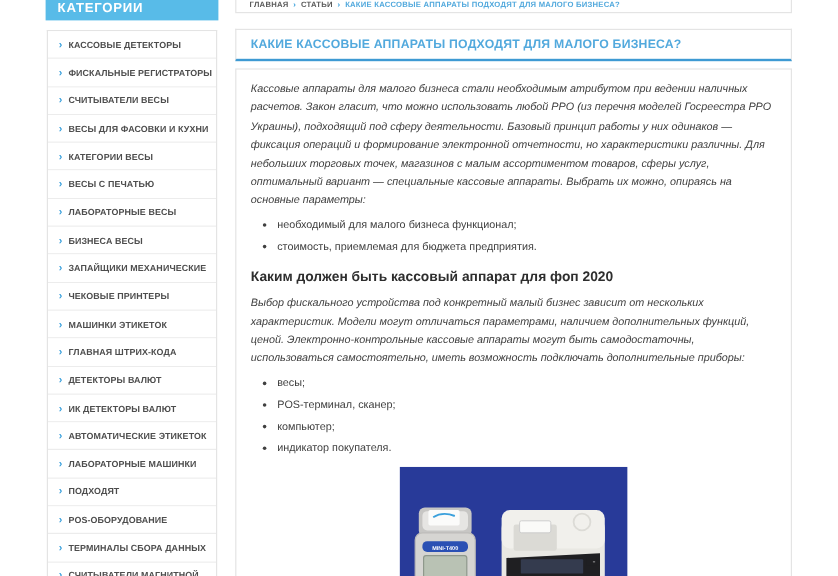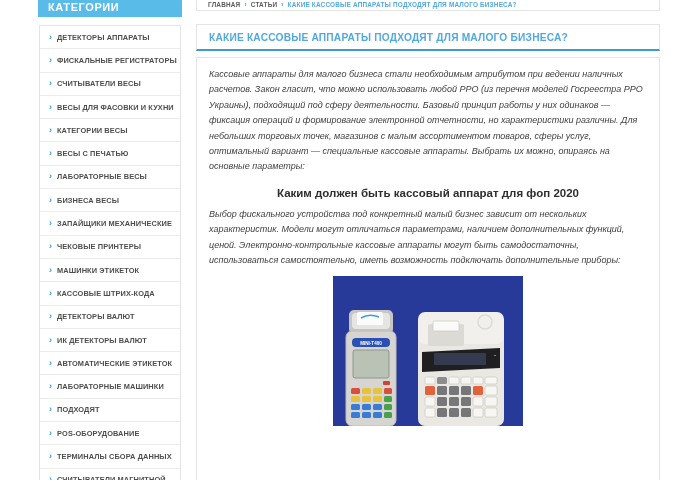--- a/index.html
+++ b/index.html
@@ -42,34 +42,34 @@
     display:flex; align-items:center; padding-left:12px;
   }
   .page-title { color:#52a9dd; font-size:10.2px; font-weight:bold; letter-spacing:.2px; white-space:nowrap; }
   .content-box {
     position:absolute; top:57px; left:0; width:464px; height:520px;
     background:#fff; border:1px solid #e4e4e4; padding:9px 12px 0 12px;
   }
   .content-box p { font-size:9px; line-height:15.4px; color:#404040; margin-bottom:5px;font-style:italic; }
   .content-box ul { list-style:disc; padding-left:22px; margin:4px 0 6px 0; }
   .content-box li { font-size:9px; line-height:15.4px; color:#404040; margin-bottom:2.5px; }
-  .h2 { font-size:11.5px; font-weight:bold; color:#2e2e2e; margin:12px 0 8px 0;text-align:center; }
+  .h2 { font-size:11.5px; font-weight:bold; color:#2e2e2e; margin:12px 0 8px 0; }
   .article-image { display:block; margin:8px auto 0 auto; width:190px; height:150px; }
 </style>
 </head>
 <body>
 
 <aside class="sidebar">
   <div class="sidebar-header">
     <span>КАТЕГОРИИ</span>
   </div>
   <nav class="sidebar-list">
     <div class="sidebar-item">
         <span class="sb-chevron">›</span>
-        <span class="sb-label">ДЕТЕКТОРЫ АППАРАТЫ</span>
+        <span class="sb-label">КАССОВЫЕ ДЕТЕКТОРЫ</span>
       </div>
     <div class="sidebar-item">
         <span class="sb-chevron">›</span>
         <span class="sb-label">ФИСКАЛЬНЫЕ РЕГИСТРАТОРЫ</span>
       </div>
     <div class="sidebar-item">
         <span class="sb-chevron">›</span>
         <span class="sb-label">СЧИТЫВАТЕЛИ ВЕСЫ</span>
       </div>
     <div class="sidebar-item">
@@ -99,21 +99,21 @@
     <div class="sidebar-item">
         <span class="sb-chevron">›</span>
         <span class="sb-label">ЧЕКОВЫЕ ПРИНТЕРЫ</span>
       </div>
     <div class="sidebar-item">
         <span class="sb-chevron">›</span>
         <span class="sb-label">МАШИНКИ ЭТИКЕТОК</span>
       </div>
     <div class="sidebar-item">
         <span class="sb-chevron">›</span>
-        <span class="sb-label">КАССОВЫЕ ШТРИХ-КОДА</span>
+        <span class="sb-label">ГЛАВНАЯ ШТРИХ-КОДА</span>
       </div>
     <div class="sidebar-item">
         <span class="sb-chevron">›</span>
         <span class="sb-label">ДЕТЕКТОРЫ ВАЛЮТ</span>
       </div>
     <div class="sidebar-item">
         <span class="sb-chevron">›</span>
         <span class="sb-label">ИК ДЕТЕКТОРЫ ВАЛЮТ</span>
       </div>
     <div class="sidebar-item">
@@ -152,22 +152,32 @@
     <span class="bc-sep">›</span>
     <span class="bc-current">КАКИЕ КАССОВЫЕ АППАРАТЫ ПОДХОДЯТ ДЛЯ МАЛОГО БИЗНЕСА?</span>
   </div>
 
   <div class="title-box">
     <h1 class="page-title">КАКИЕ КАССОВЫЕ АППАРАТЫ ПОДХОДЯТ ДЛЯ МАЛОГО БИЗНЕСА?</h1>
   </div>
 
   <article class="content-box">
     <p>Кассовые аппараты для малого бизнеса стали необходимым атрибутом при ведении наличных расчетов. Закон гласит, что можно использовать любой РРО (из перечня моделей Госреестра РРО Украины), подходящий под сферу деятельности. Базовый принцип работы у них одинаков — фиксация операций и формирование электронной отчетности, но характеристики различны. Для небольших торговых точек, магазинов с малым ассортиментом товаров, сферы услуг, оптимальный вариант — специальные кассовые аппараты. Выбрать их можно, опираясь на основные параметры:</p>
+    <ul>
+      <li>необходимый для малого бизнеса функционал;</li>
+      <li>стоимость, приемлемая для бюджета предприятия.</li>
+    </ul>
     <h2 class="h2">Каким должен быть кассовый аппарат для фоп 2020</h2>
     <p>Выбор фискального устройства под конкретный малый бизнес зависит от нескольких характеристик. Модели могут отличаться параметрами, наличием дополнительных функций, ценой. Электронно-контрольные кассовые аппараты могут быть самодостаточны, использоваться самостоятельно, иметь возможность подключать дополнительные приборы:</p>
+    <ul>
+      <li>весы;</li>
+      <li>POS-терминал, сканер;</li>
+      <li>компьютер;</li>
+      <li>индикатор покупателя.</li>
+    </ul>
 
     <svg class="article-image" viewBox="0 0 190 150" role="img">
       <rect x="0" y="0" width="190" height="150" fill="#283a99"></rect>
 
       <g>
         <rect x="16" y="34" width="44" height="24" rx="5" fill="#c7c6c4"></rect>
         <rect x="19" y="37" width="38" height="16" rx="4" fill="#e6e5e3"></rect>
         <rect x="24" y="36" width="26" height="13" rx="1.5" fill="#fbfbfa"></rect>
         <path d="M28 42 q8 -5 18 -1" stroke="#3aa0dc" stroke-width="1.6" fill="none"></path>
         <rect x="13" y="55" width="50" height="95" rx="6" fill="#d6d5d2"></rect>

